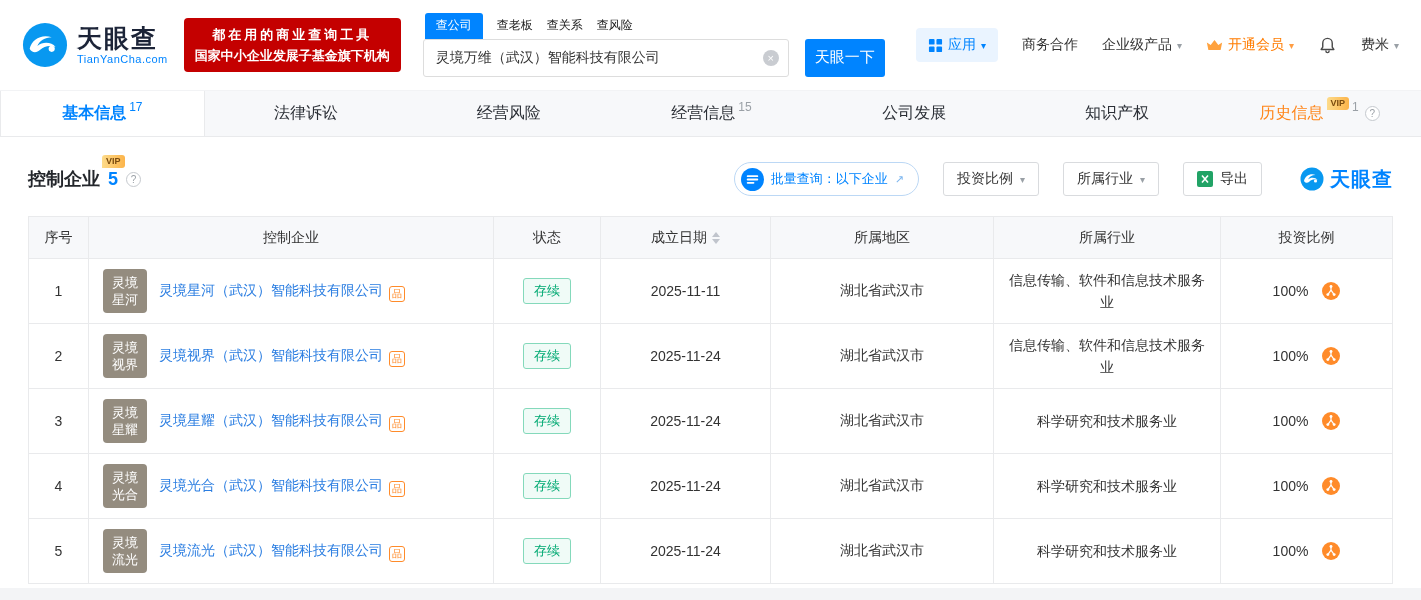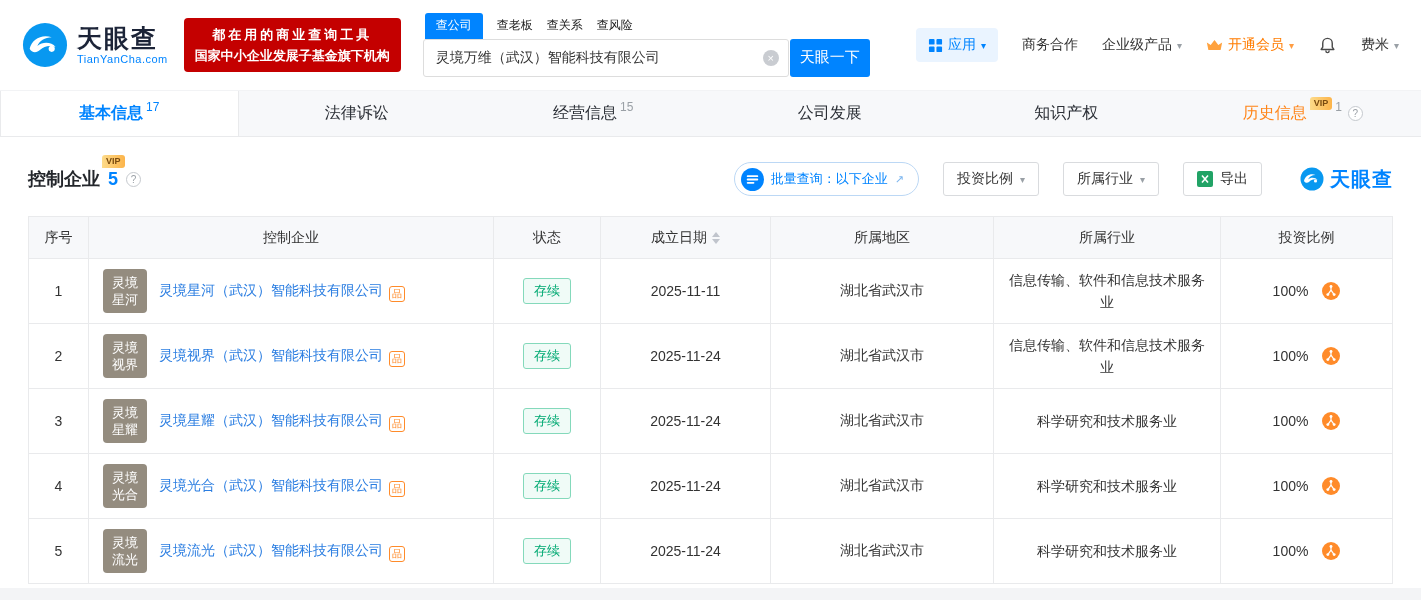--- a/index.html
+++ b/index.html
@@ -19,21 +19,21 @@
   .search{margin-left:6px}
   .search-tabs{display:flex;align-items:flex-end;gap:14px;font-size:12px;color:#222;height:25px;padding-left:2px}
   .search-tab{cursor:pointer;padding-bottom:5px}
   .search-tab.active{background:#0084ff;color:#fff;padding:4px 11px 5px;border-radius:3px 3px 0 0}
   .search-row{display:flex;align-items:center}
   .search-input-wrap{position:relative;width:366px}
   .search-input{width:100%;height:38px;border:1px solid #ddd;border-radius:3px;padding:0 34px 0 12px;
                 font-size:14px;color:#333;outline:none;font-family:inherit}
   .clear-btn{position:absolute;right:10px;top:11px;width:16px;height:16px;border-radius:50%;
              background:#c9ccd1;color:#fff;font-size:11px;line-height:16px;text-align:center;cursor:pointer}
-  .search-btn{width:80px;height:38px;margin-left:1px;background:#0084ff;border:none;color:#fff;
+  .search-btn{width:80px;height:38px;margin-left:16px;background:#0084ff;border:none;color:#fff;
               font-size:15px;border-radius:3px;cursor:pointer;font-family:inherit}
   .top-nav{margin-left:auto;display:flex;align-items:center;gap:24px;font-size:14px;color:#333;white-space:nowrap}
   .nav-item{cursor:pointer;display:flex;align-items:center;gap:5px}
   .apps{background:#eaf4ff;color:#0084ff;height:34px;padding:0 12px;border-radius:4px}
   .caret{font-size:10px;color:#9aa0a6}
   .apps .caret{color:#0084ff}
   .vip-link{color:#ff7c00}
   .vip-link .caret{color:#ff9d43}
 
   
@@ -171,20 +171,23 @@
 
 <nav class="tabbar">
   <div class="tab active">
     <span>基本信息</span>
     <span class="tab-count">17</span>
   </div>
   <div class="tab">
     <span>法律诉讼</span>
   </div>
   <div class="tab">
+    <span>经营风险</span>
+  </div>
+  <div class="tab">
     <span>经营信息</span>
     <span class="tab-count">15</span>
   </div>
   <div class="tab">
     <span>公司发展</span>
   </div>
   <div class="tab">
     <span>知识产权</span>
   </div>
   <div class="tab history">

